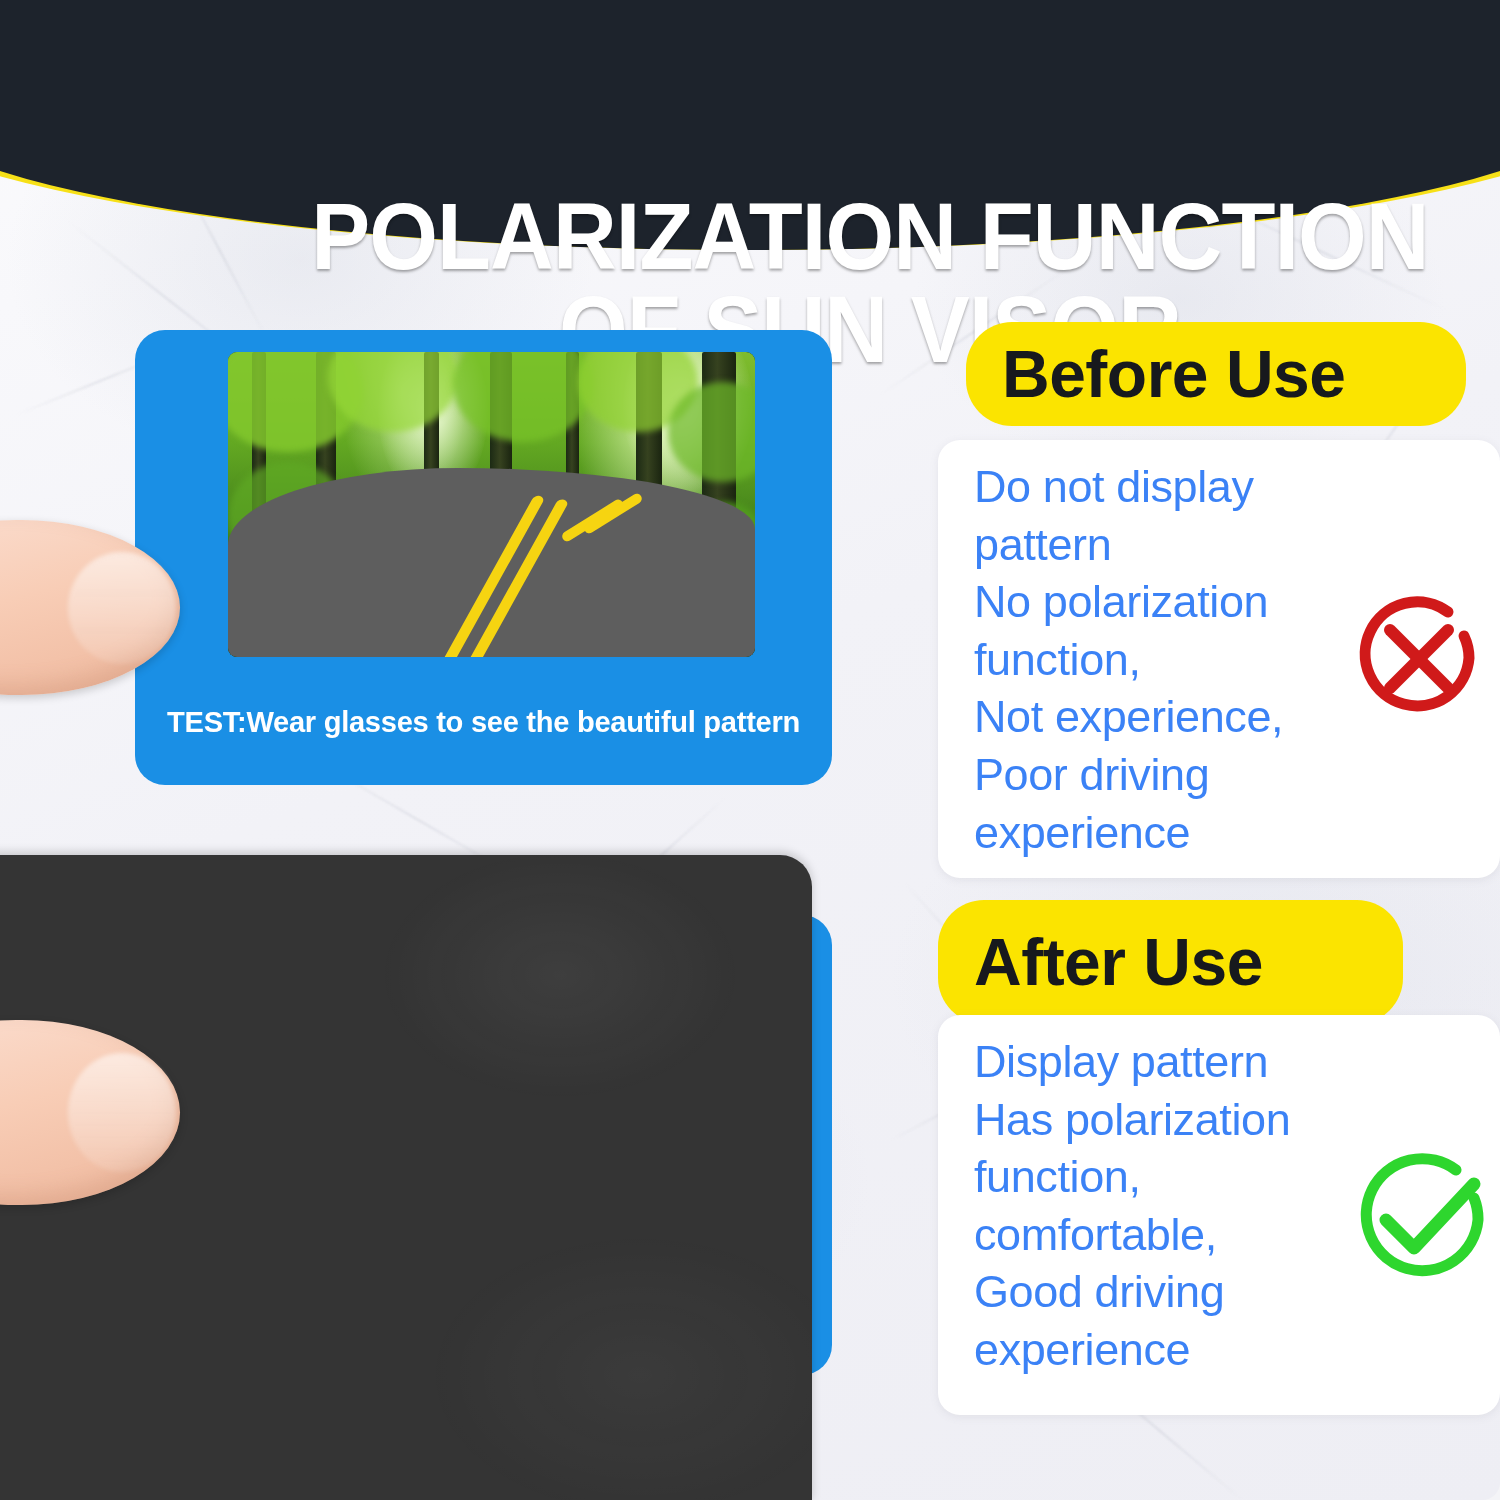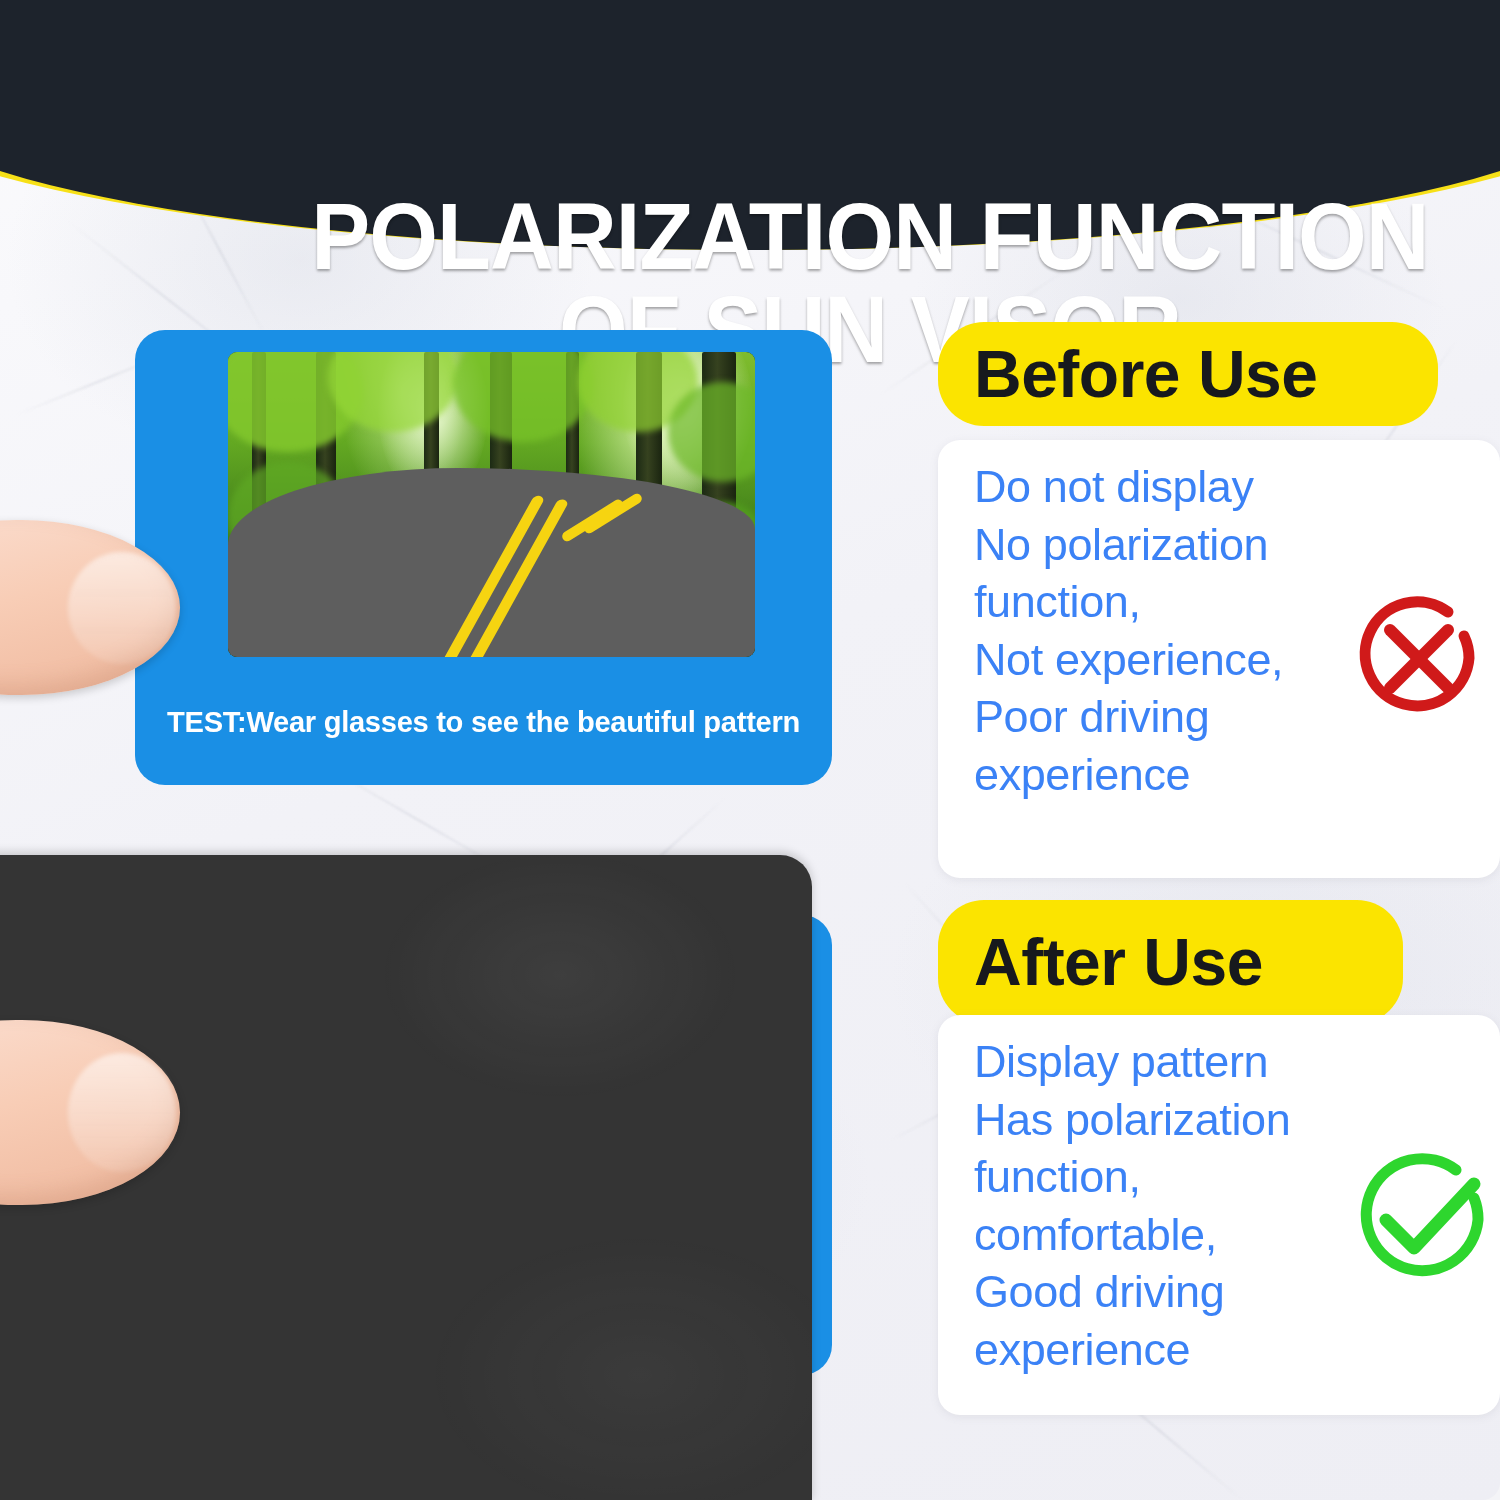--- a/index.html
+++ b/index.html
@@ -215,21 +215,21 @@
     align-items: center;
     padding-left: 36px;
     z-index: 8;
   }
   .pill span {
     color: #17191d;
     font-weight: bold;
     font-size: 66px;
     letter-spacing: -0.5px;
   }
-  #pill-before { left: 938px; top: 322px; width: 500px; height: 104px; }
+  #pill-before { left: 966px; top: 322px; width: 500px; height: 104px; }
   #pill-after  { left: 938px; top: 900px; width: 465px; height: 124px; }
 
   .info-panel {
     position: absolute;
     background: #ffffff;
     border-radius: 22px;
     z-index: 8;
     box-shadow: 0 2px 9px rgba(120,125,140,.12);
   }
   #panel-before { left: 938px; top: 440px; width: 562px; height: 438px; }
@@ -381,20 +381,21 @@
 
   <div id="finger-top" class="finger"></div>
   <div id="finger-bottom" class="finger"></div>
 
   <div id="pill-before" class="pill">
     <span>Before Use</span>
   </div>
   <div id="panel-before" class="info-panel">
     <div class="info-text">
       <div>Do not display</div>
+      <div>pattern</div>
       <div>No polarization</div>
       <div>function,</div>
       <div>Not experience,</div>
       <div>Poor driving</div>
       <div>experience</div>
     </div>
   </div>
   <div id="icon-cross" class="mark-icon">
     <svg viewBox="0 0 132 132" width="132" height="132">
       <path d="M96 20 A52 52 0 1 0 117 66 A52 52 0 0 0 112 44" fill="none" stroke="#d01a1a" stroke-width="11" stroke-linecap="round"></path>

